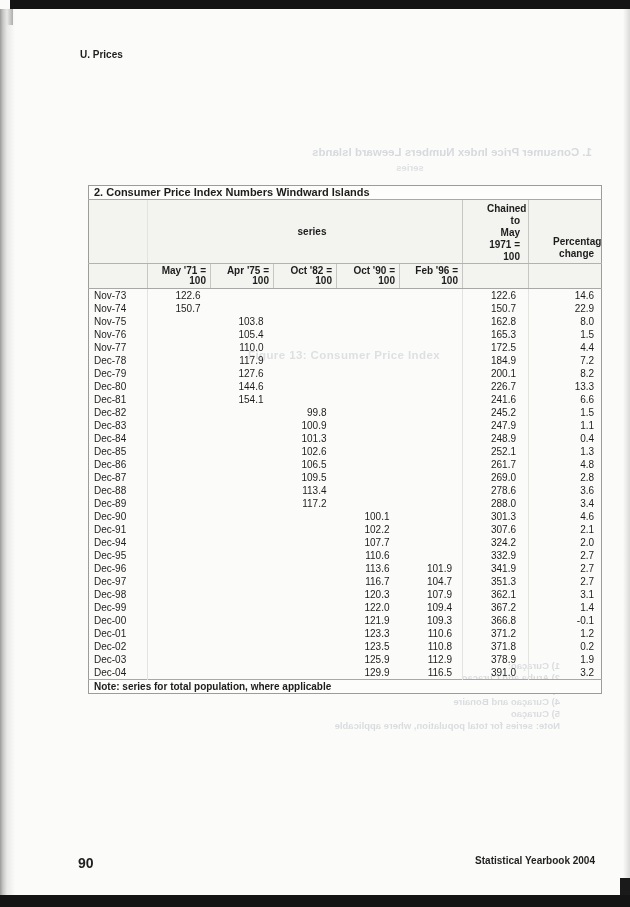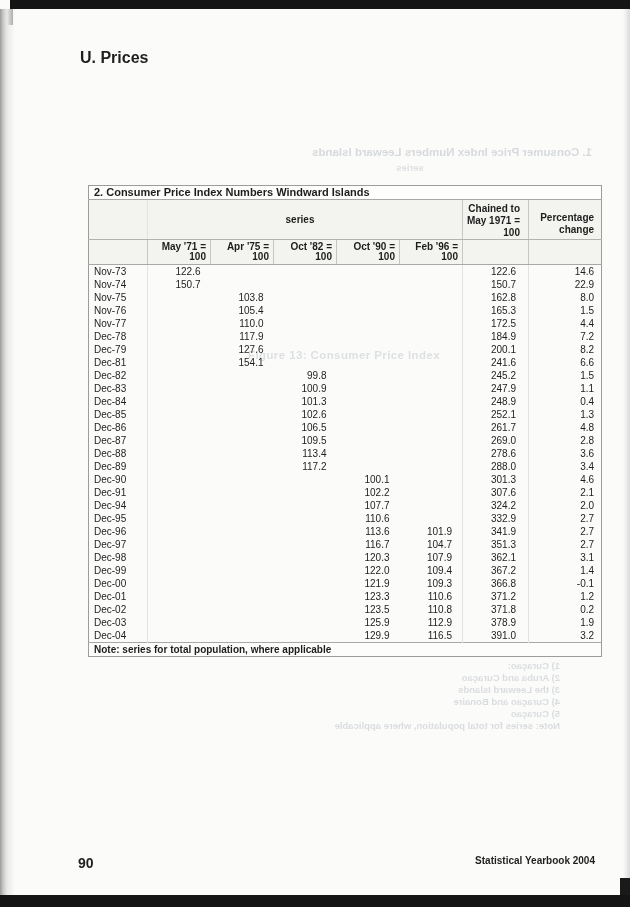--- a/index.html
+++ b/index.html
@@ -21,37 +21,37 @@
 
   
   .ghost{position:absolute;z-index:0;color:#b9bfc7;font-weight:bold;pointer-events:none;}
   .ghost-mirror{transform:scaleX(-1);}
   .ghost-top{left:228px;top:146px;width:364px;font-size:11.5px;opacity:.55;text-align:left;}
   .ghost-top .ghost-sub{font-size:9.5px;text-align:center;margin-top:4px;opacity:.8;}
   .ghost-figure{left:248px;top:349px;font-size:11.5px;opacity:.45;letter-spacing:.4px;}
   .ghost-notes{left:300px;top:660px;width:260px;font-size:9.5px;line-height:12px;opacity:.5;text-align:left;}
 
   
-  .running-header{position:absolute;left:80px;top:49px;font-size:16px;font-weight:bold;}
+  .running-header{position:absolute;left:80px;top:49px;font-size:10px;font-weight:bold;}
   .page-number{position:absolute;left:78px;top:855px;font-size:14px;font-weight:bold;}
   .footer-text{position:absolute;right:35px;top:855px;font-size:10px;font-weight:bold;}
 
   
   .cpi-table{
     position:absolute;left:88px;top:185px;width:513px;z-index:1;
     border-collapse:collapse;table-layout:fixed;
     font-size:10px;color:#1d1d1d;
     border:1px solid #9c9c9a;
   }
   .cpi-table td{overflow:hidden;}
   .title-cell{
     font-size:11px;font-weight:bold;background:#fdfdfb;
     padding:5px 4px 4px 5px;border-bottom:1px solid #a8a8a6;
   }
-  .h1 td{background:#f3f3f0;border-bottom:1px solid #b2b2b0;height:36px;}
+  .h1 td{background:#f3f3f0;border-bottom:1px solid #b2b2b0;height:36px;padding-left:24px;}
   .h1-series{text-align:center;font-weight:bold;vertical-align:middle;
     border-left:1px solid #c6c6c4;border-right:1px solid #c6c6c4;}
   .h1-chained{text-align:right;font-weight:bold;vertical-align:top;
     padding:3px 8px 0 0;white-space:pre-line;line-height:12px;}
   .h1-pct{text-align:right;font-weight:bold;vertical-align:bottom;
     padding:0 7px 3px 0;white-space:pre-line;line-height:12px;border-left:1px solid #c6c6c4;}
   .h2 td{background:#f3f3f0;border-bottom:1px solid #a8a8a6;height:21px;
     text-align:right;font-weight:bold;white-space:pre-line;line-height:10px;
     padding:1px 4px 2px 0;vertical-align:middle;}
   .h2 td.sep{border-left:1px solid #c6c6c4;}
@@ -193,20 +193,30 @@
         <td>Dec-79</td>
         <td></td>
         <td>127.6</td>
         <td></td>
         <td></td>
         <td></td>
         <td>200.1</td>
         <td>8.2</td>
       </tr>
       <tr>
+        <td>Dec-80</td>
+        <td></td>
+        <td>144.6</td>
+        <td></td>
+        <td></td>
+        <td></td>
+        <td>226.7</td>
+        <td>13.3</td>
+      </tr>
+      <tr>
         <td>Dec-81</td>
         <td></td>
         <td>154.1</td>
         <td></td>
         <td></td>
         <td></td>
         <td>241.6</td>
         <td>6.6</td>
       </tr>
       <tr>

